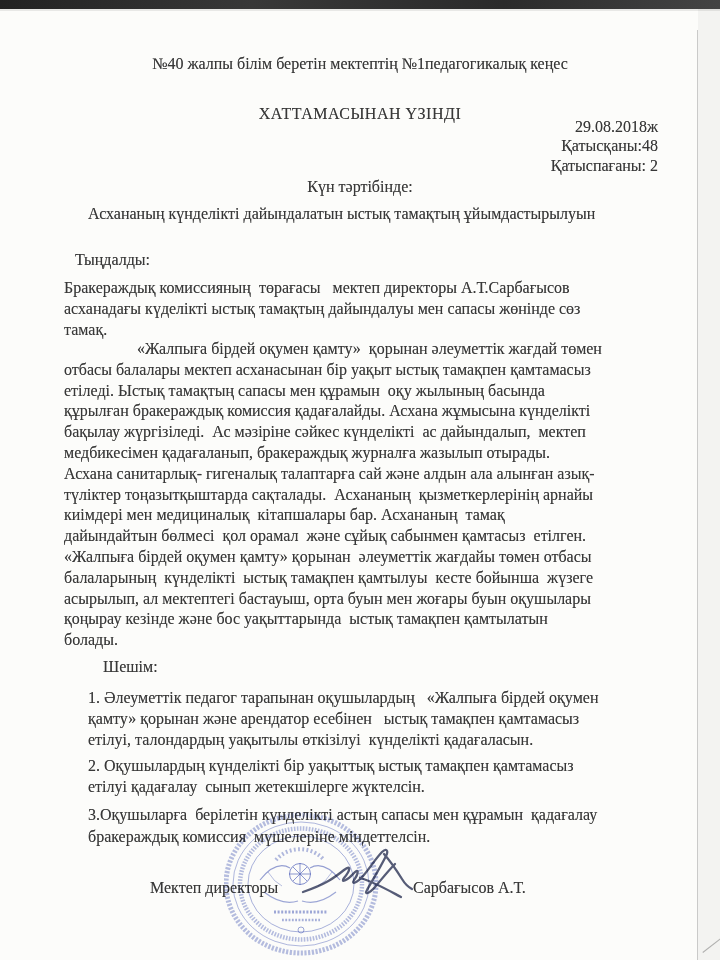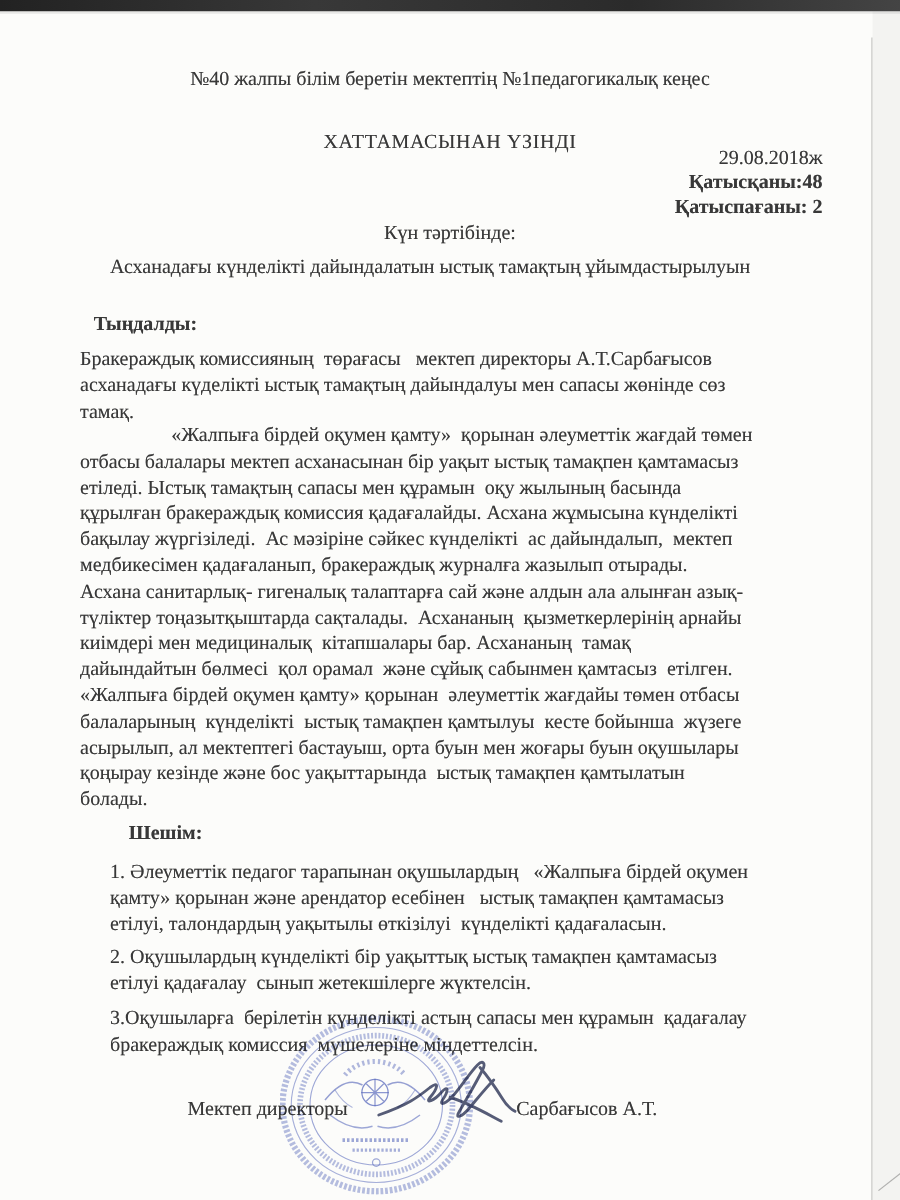--- a/index.html
+++ b/index.html
@@ -13,21 +13,21 @@
   .topbar { position:absolute; top:0; left:0; width:720px; height:9px;
     background:linear-gradient(90deg,#222 0%,#383838 35%,#2b2b2b 70%,#444 100%); }
   .under-topbar { position:absolute; top:9px; left:0; width:720px; height:2px; background:rgba(0,0,0,.08); }
   .edge-right { position:absolute; top:30px; left:697px; width:1px; height:930px; background:rgba(110,110,110,.35); }
   .edge-right-shade { position:absolute; top:9px; left:698px; width:22px; height:951px; background:rgba(80,80,80,.05); }
   .corner { position:absolute; left:700px; top:944px; width:26px; height:1px;
     background:rgba(120,120,120,.55); transform:rotate(-38deg); }
   
   .abs { position:absolute; }
   .center { left:0; right:0; text-align:center; }
-  .b { font-weight:700; }
+  .b { font-weight:400; }
   .ln { white-space:pre; }
   .t1 { top:55px; }
   .t2 { top:89px; letter-spacing:.5px;margin-top:16px; }
   .meta { top:117px; right:62px; text-align:right; line-height:19.4px; }
   .agenda-h { top:178px; }
   .agenda { top:203px; left:88px; line-height:21px; }
   .heard-h { top:251px; left:75px; }
   .p1 { top:278px; left:64px; line-height:20.9px; }
   .p2 { top:339px; left:64px; line-height:20.8px; }
   .p2 .ln:first-child { text-indent:73px; }
@@ -59,21 +59,21 @@
 
   <div class="abs meta">
     <div>29.08.2018ж</div>
     <div class="b">Қатысқаны:48</div>
     <div class="b">Қатыспағаны: 2</div>
   </div>
 
   <div class="abs center agenda-h">Күн тәртібінде:</div>
 
   <div class="abs agenda">
-      <div class="ln">Асханадағы күнделікті дайындалатын ыстық тамақтың ұйымдастырылуын</div>
+      <div class="ln">Асхананың күнделікті дайындалатын ыстық тамақтың ұйымдастырылуын</div>
     </div>
 
   <div class="abs b heard-h">Тыңдалды:</div>
 
   <div class="abs p1">
       <div class="ln">Бракераждық комиссияның  төрағасы   мектеп директоры А.Т.Сарбағысов</div>
       <div class="ln">асханадағы күделікті ыстық тамақтың дайындалуы мен сапасы жөнінде сөз</div>
       <div class="ln">тамақ.</div>
     </div>
 

